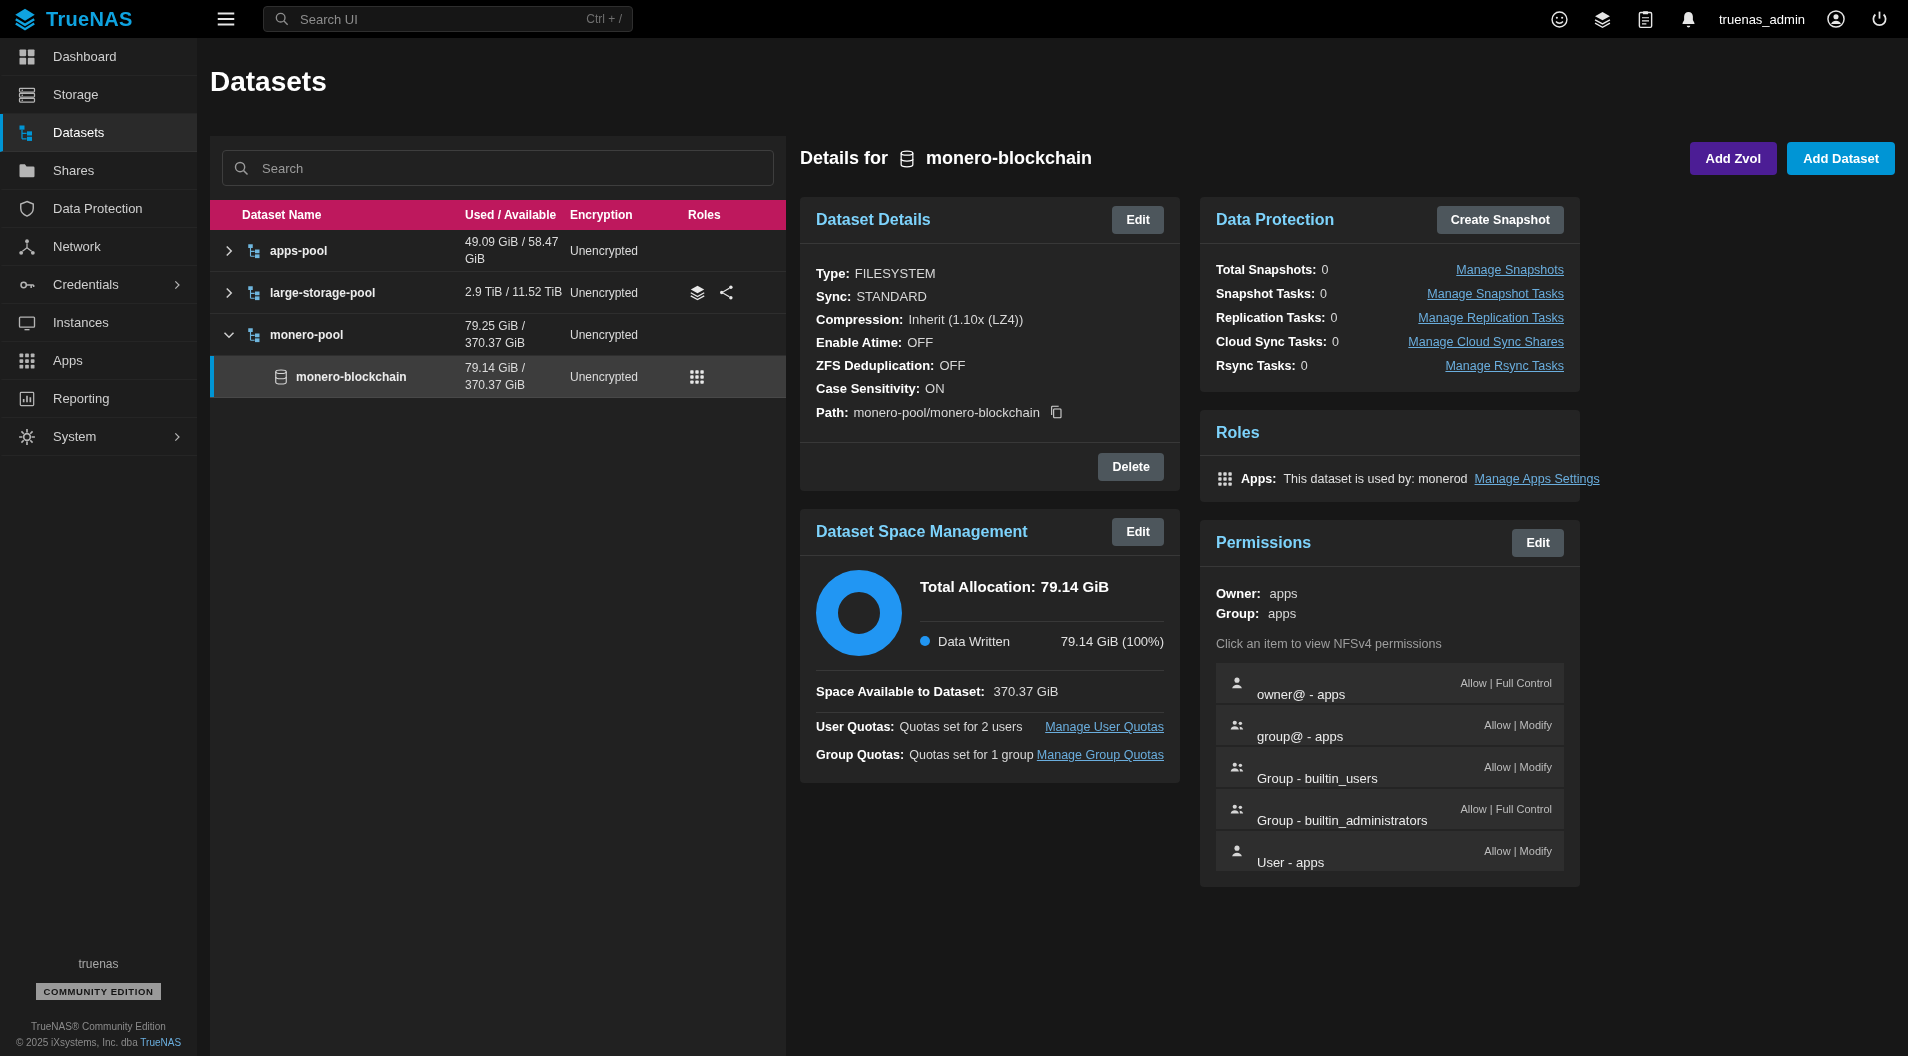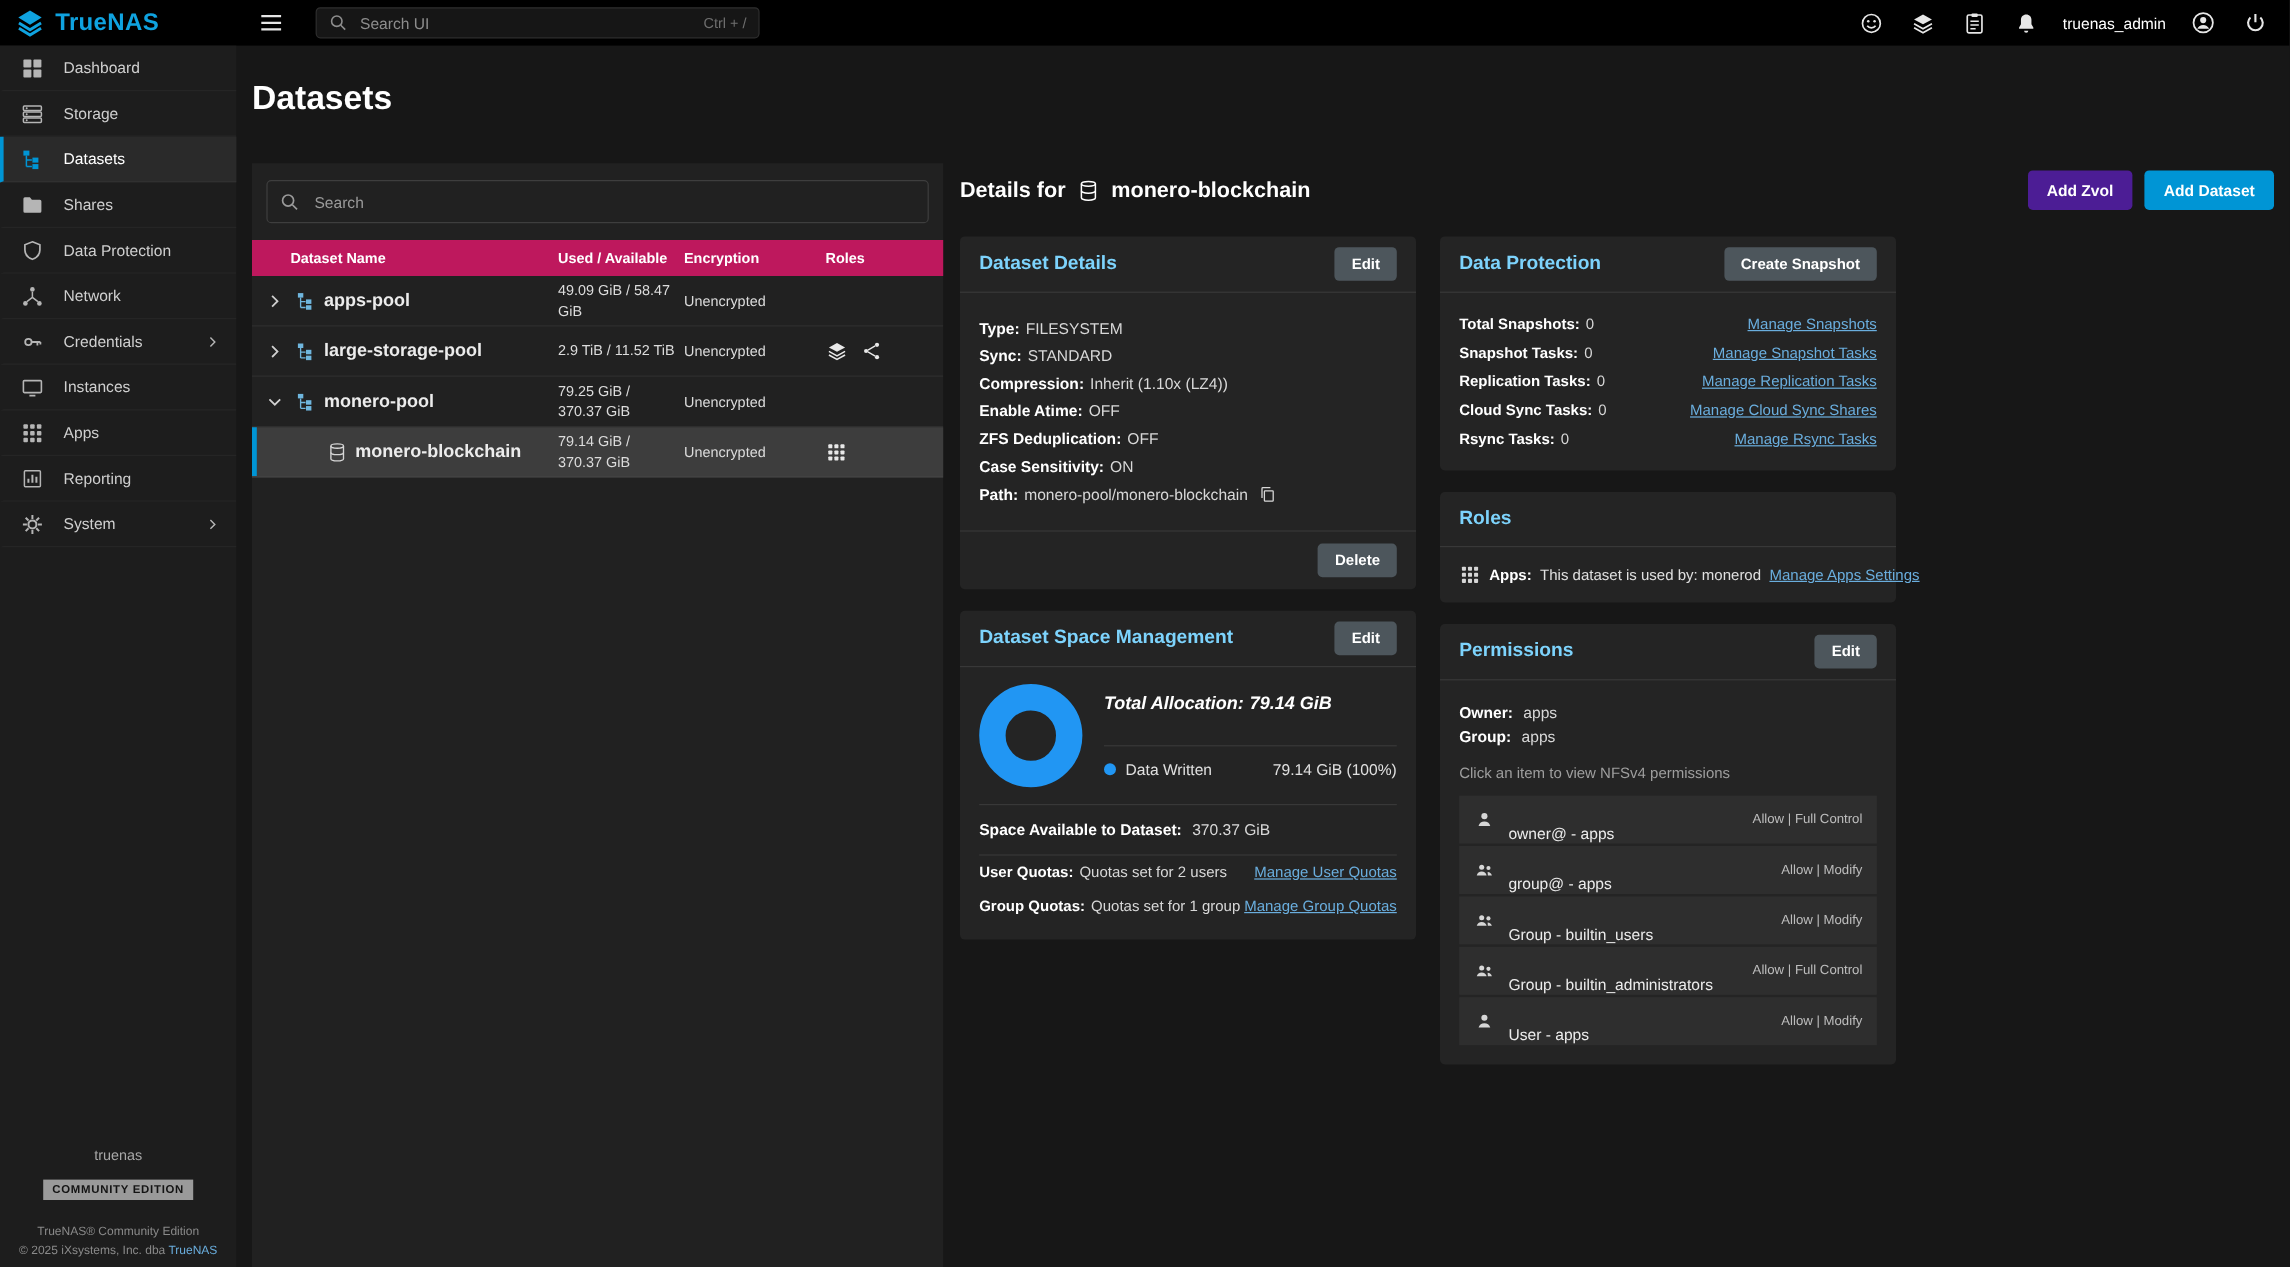--- a/index.html
+++ b/index.html
@@ -44,21 +44,21 @@
   
   .tree-panel{width:576px;flex-shrink:0;background:#212121;display:flex;flex-direction:column;}
   .tree-search{margin:14px 12px;height:36px;border:1px solid #3e3e3e;border-radius:4px;display:flex;align-items:center;gap:10px;padding:0 10px;}
   .tree-search input{flex:1;background:transparent;border:none;outline:none;color:#cfcfcf;font-size:13px;font-family:inherit;}
   .tree-search input::placeholder{color:#9a9a9a;}
   .tbl-header{display:grid;grid-template-columns:255px 105px 118px 1fr;align-items:center;height:30px;background:#be185d;font-size:12px;font-weight:bold;color:#fff;}
   .tbl-header .h-name{padding-left:32px;}
   .tbl-row{display:grid;grid-template-columns:255px 105px 118px 1fr;align-items:center;min-height:42px;border-bottom:1px solid rgba(255,255,255,.06);cursor:pointer;}
   .tbl-row.selected{background:#3d3d3d;box-shadow:inset 4px 0 0 0 var(--accent);}
   .cell{font-size:12px;color:#dcdcdc;}
-  .cell.name{display:flex;align-items:center;gap:6px;padding-left:8px;font-weight:bold;font-size:15px;color:#ececec;text-align:center;}
+  .cell.name{display:flex;align-items:center;gap:6px;padding-left:8px;font-weight:bold;font-size:12px;color:#ececec;text-align:center;}
   .cell.name.child{padding-left:62px;}
   .expander{background:none;border:none;padding:2px;cursor:pointer;color:#cfcfcf;}
   .tree-glyph{color:#6fb6de;}
   .leaf-glyph{color:#d6d6d6;}
   .cell.used{white-space:pre-line;line-height:1.35;}
   .cell.roles{display:flex;align-items:center;gap:10px;color:#e8e8e8;}
 
   
   .details{flex:1;min-width:0;display:flex;flex-direction:column;}
   .details-header{display:flex;align-items:center;justify-content:space-between;margin:6px 0 22px 0;}
@@ -78,21 +78,21 @@
   .card-footer{border-top:1px solid #383838;padding:10px 16px;display:flex;justify-content:flex-end;}
 
   .field{margin:8px 0;font-size:13px;display:flex;align-items:center;}
   .f-label{font-weight:bold;color:#fff;}
   .f-value{margin-left:5px;color:#d8d8d8;}
   .copy-btn{background:none;border:none;padding:0 0 0 8px;cursor:pointer;color:#d8d8d8;}
 
   .space-top{display:flex;gap:18px;align-items:center;}
   .donut{width:86px;height:86px;border-radius:50%;border:22px solid var(--chart);flex-shrink:0;}
   .space-right{flex:1;min-width:0;}
-  .alloc-row{font-size:15px;font-weight:bold;color:#fff;padding-bottom:26px;border-bottom:1px solid #383838;font-style:italic;}
+  .alloc-row{font-size:15px;font-weight:bold;color:#fff;padding-bottom:26px;border-bottom:1px solid #383838;}
   .alloc-row .f-value{font-weight:bold;color:#fff;}
   .legend-row{display:flex;align-items:center;gap:8px;padding-top:12px;font-size:13px;}
   .legend-dot{width:10px;height:10px;border-radius:50%;background:var(--chart);flex-shrink:0;}
   .legend-value{margin-left:auto;color:#e0e0e0;}
   .rule{border-top:1px solid #383838;margin:14px 0 0 0;}
   .avail-row{padding:13px 0;border-bottom:1px solid #383838;font-size:13px;}
   .quota-row{display:flex;align-items:center;padding:7px 0;font-size:12.5px;}
   .link{color:var(--link);text-decoration:underline;cursor:pointer;font-size:12.5px;white-space:nowrap;}
   .quota-row .link{margin-left:auto;}
 

